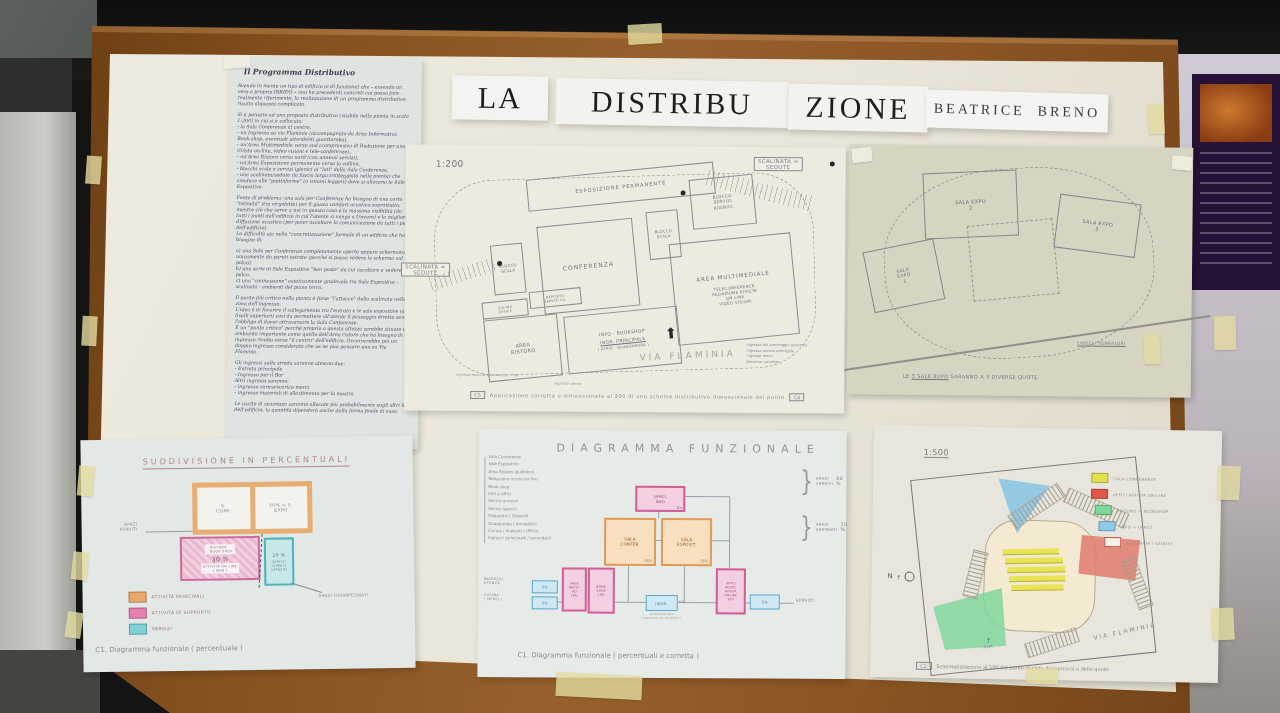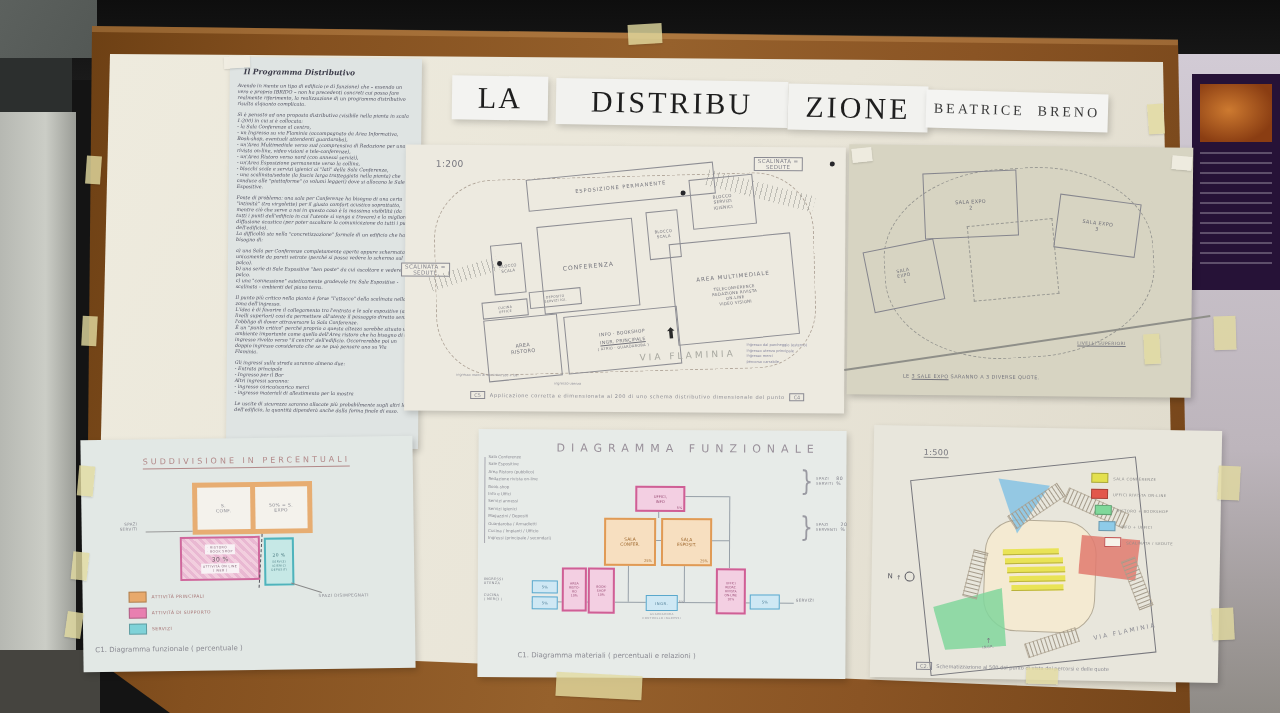--- a/index.html
+++ b/index.html
@@ -342,21 +342,21 @@
 SERVITI</span>
       <span class="hw" style="font-size:4.6px;">80 %</span>
     </div>
     <div class="abs" style="left:322px;top:84px;display:flex;align-items:center;gap:3px;">
       <span style="font-size:20px;color:#9a9aa2;transform:scaleY(1.4);">}</span>
       <span class="hw pre" style="font-size:3.8px;">SPAZI
 SERVENTI</span>
       <span class="hw" style="font-size:4.6px;">20 %</span>
     </div>
 
-    <div class="abs hwlc" style="left:40px;top:222px;font-size:7px;color:#8a8a92;">C1.  Diagramma materiali ( percentuali e relazioni )</div>
+    <div class="abs hwlc" style="left:40px;top:222px;font-size:7px;color:#8a8a92;">C1.  Diagramma funzionale ( percentuali e corretta )</div>
   </div>
 
   <div class="paper" style="left:872px;top:428px;width:348px;height:252px;background:#e8e6dc;transform:rotate(1deg);">
     <div class="abs hw" style="left:50px;top:22px;font-size:8px;border-bottom:1px solid #8a8a8a;color:#75757d;">1:500</div>
 
     <div class="abs" style="left:48px;top:40px;width:225px;height:195px;border:1.2px solid #77777d;transform:rotate(-7deg);">
       <div class="abs" style="left:62px;top:52px;width:110px;height:110px;background:#f4ead2;border:1px solid #b4ab97;border-radius:30%;transform:rotate(8deg);"></div>
       <div class="abs" style="left:80px;top:12px;width:0;height:0;border-left:26px solid transparent;border-right:26px solid transparent;border-top:52px solid rgba(126,193,229,.8);transform:rotate(14deg);"></div>
       <div class="abs" style="left:10px;top:118px;width:74px;height:58px;background:rgba(129,214,156,.85);clip-path:polygon(0 12%,96% 0,88% 100%,6% 88%);transform:rotate(-4deg);"></div>
       <div class="abs" style="left:158px;top:70px;width:62px;height:52px;background:rgba(225,122,110,.85);clip-path:polygon(6% 8%,100% 18%,92% 96%,0 82%);transform:rotate(6deg);"></div>

